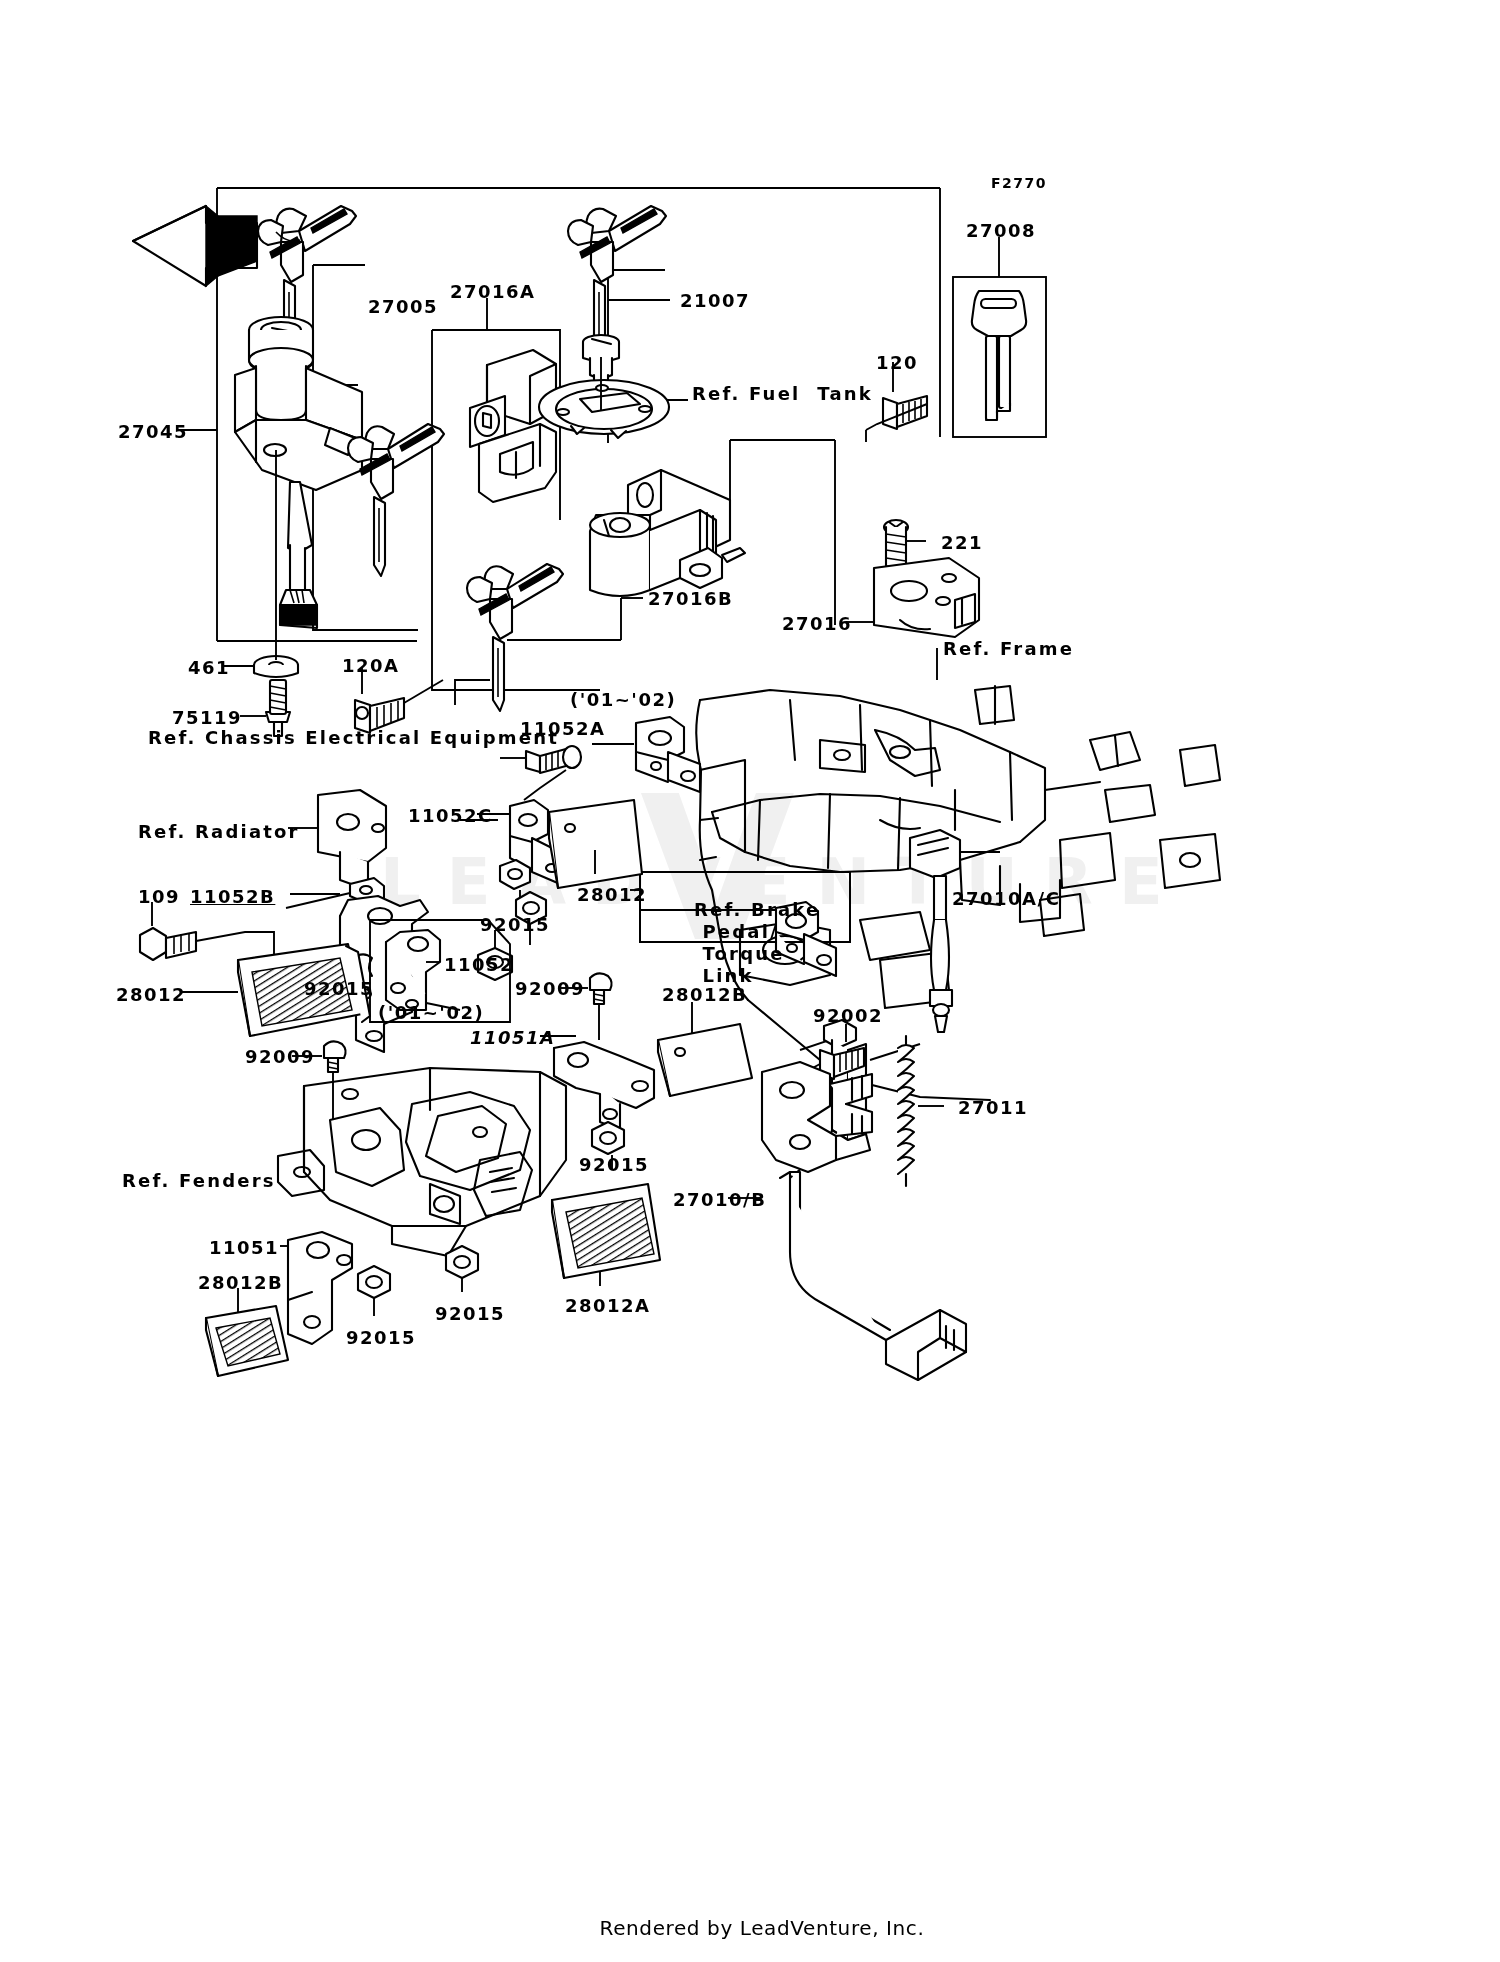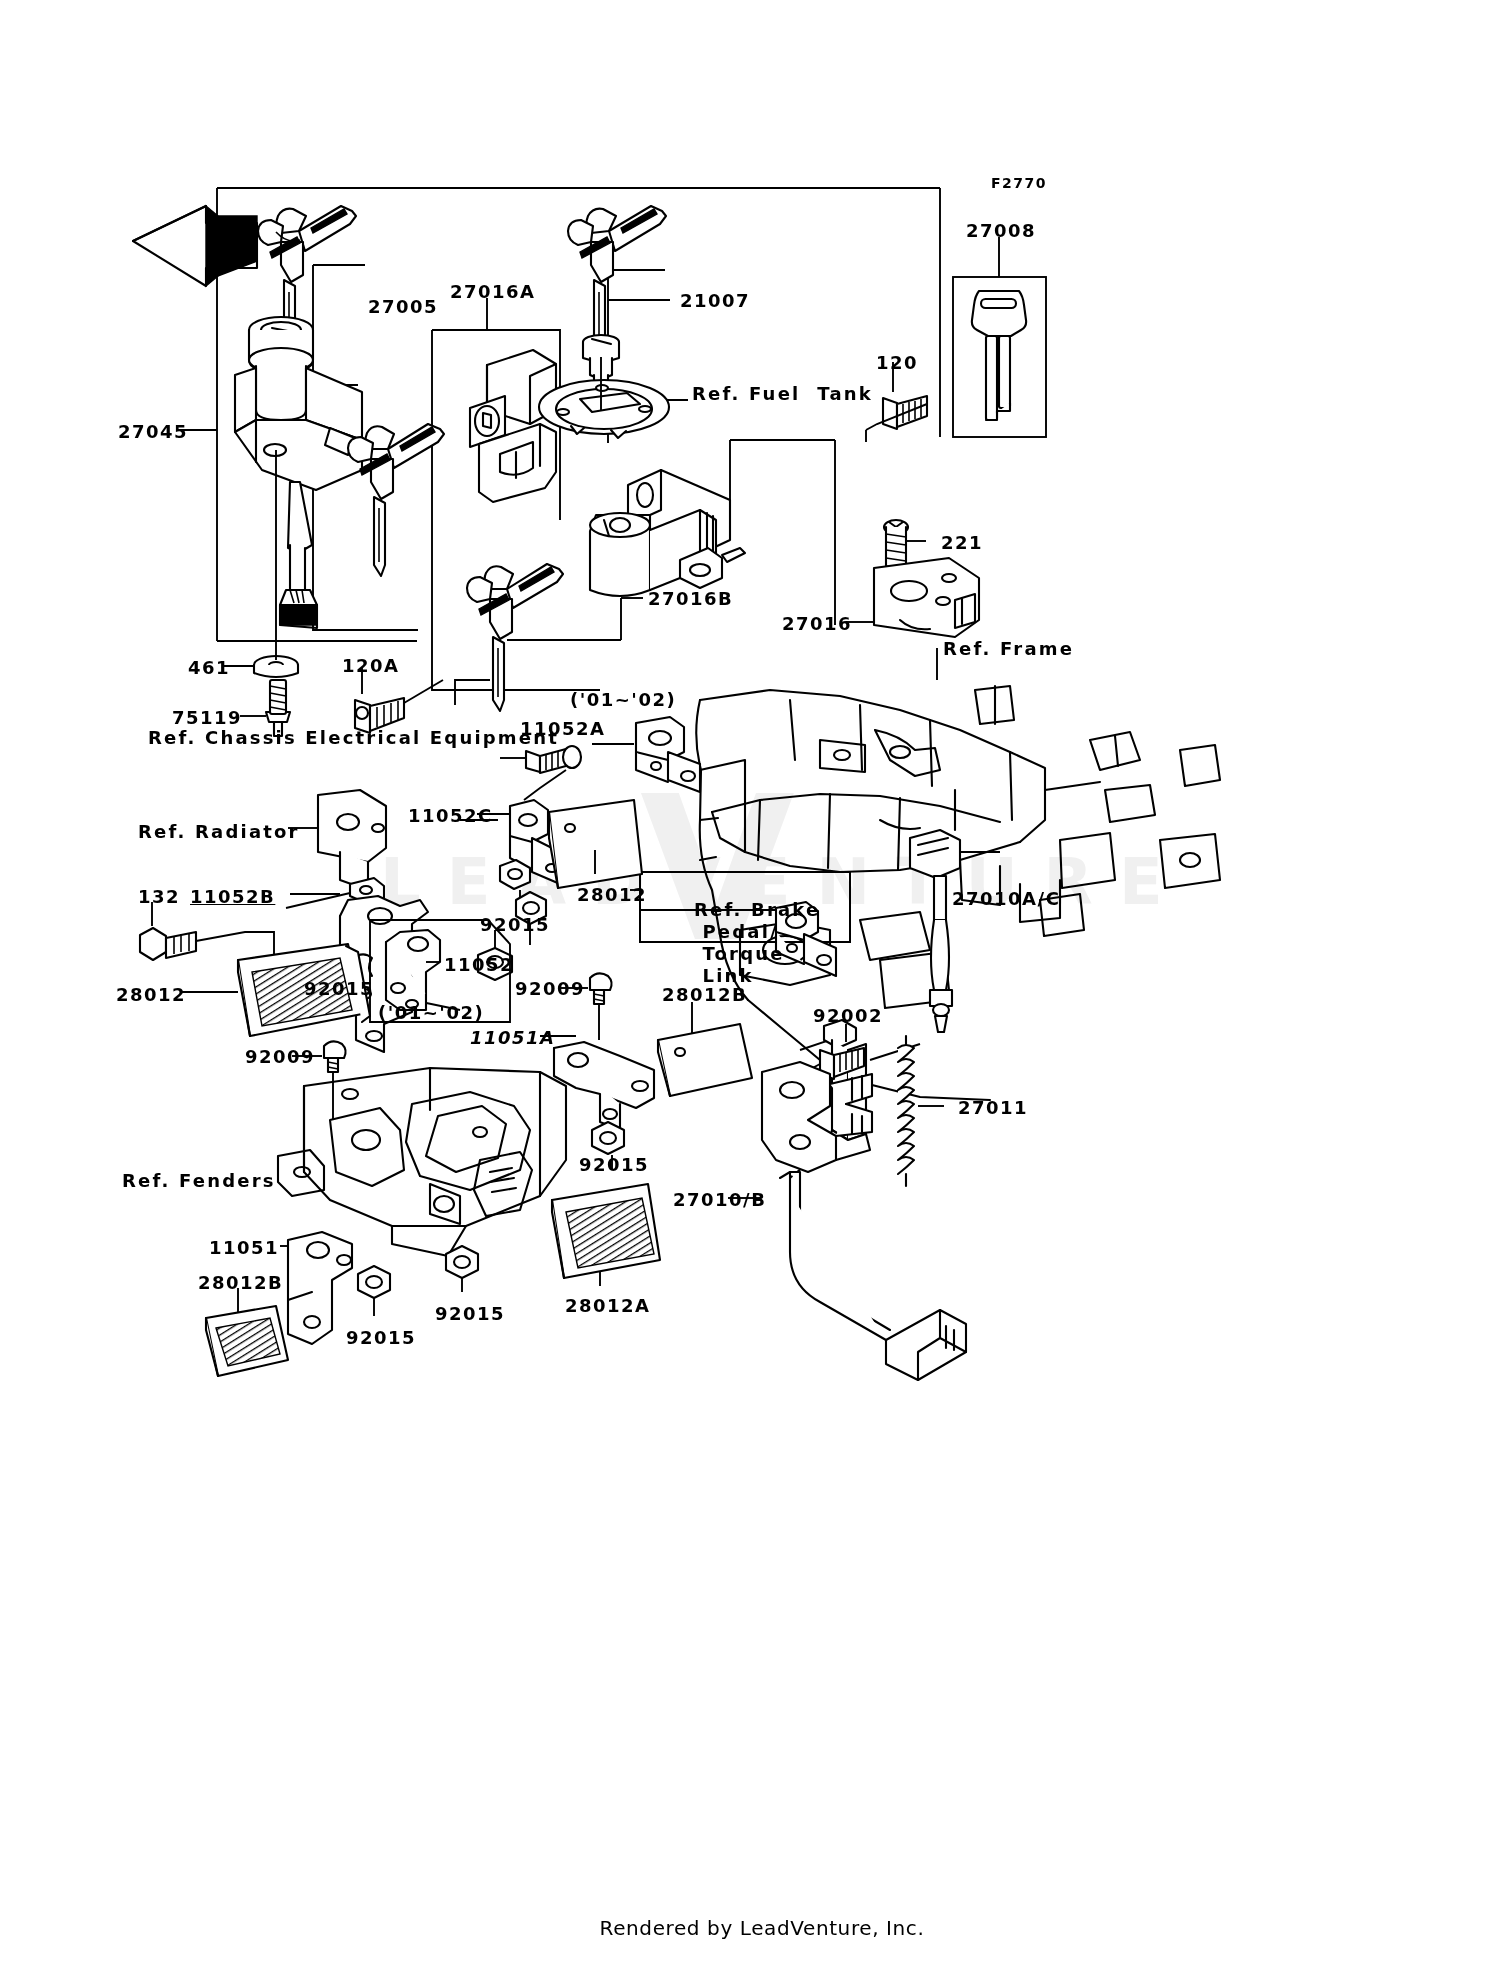--- a/index.html
+++ b/index.html
@@ -571,21 +571,21 @@
   <div class="lbl ref" style="left:943px;top:638px;">Ref. Frame</div>
   <div class="lbl" style="left:188px;top:657px;">461</div>
   <div class="lbl" style="left:342px;top:655px;">120A</div>
   <div class="lbl" style="left:172px;top:707px;">75119</div>
   <div class="lbl" style="left:520px;top:718px;">11052A</div>
   <div class="lbl" style="left:570px;top:689px;">('01~'02)</div>
   <div class="lbl ref" style="left:122px;top:727px;margin-left:26px;">Ref. Chassis Electrical Equipment</div>
   <div class="lbl" style="left:408px;top:805px;">11052C</div>
   <div class="lbl ref" style="left:138px;top:821px;">Ref. Radiator</div>
   <div class="lbl" style="left:577px;top:884px;">28012</div>
-  <div class="lbl" style="left:138px;top:886px;">132</div>
+  <div class="lbl" style="left:138px;top:886px;">109</div>
   <div class="lbl" style="left:190px;top:886px;text-decoration:underline;">11052B</div>
   <div class="lbl" style="left:480px;top:914px;">92015</div>
   <div class="lbl multi ref" style="left:694px;top:899px;">Ref. Brake
  Pedal/
  Torque
  Link</div>
   <div class="lbl" style="left:952px;top:888px;">27010A/C</div>
   <div class="lbl" style="left:444px;top:954px;">11052</div>
   <div class="lbl" style="left:304px;top:978px;">92015</div>
   <div class="lbl" style="left:116px;top:984px;">28012</div>

